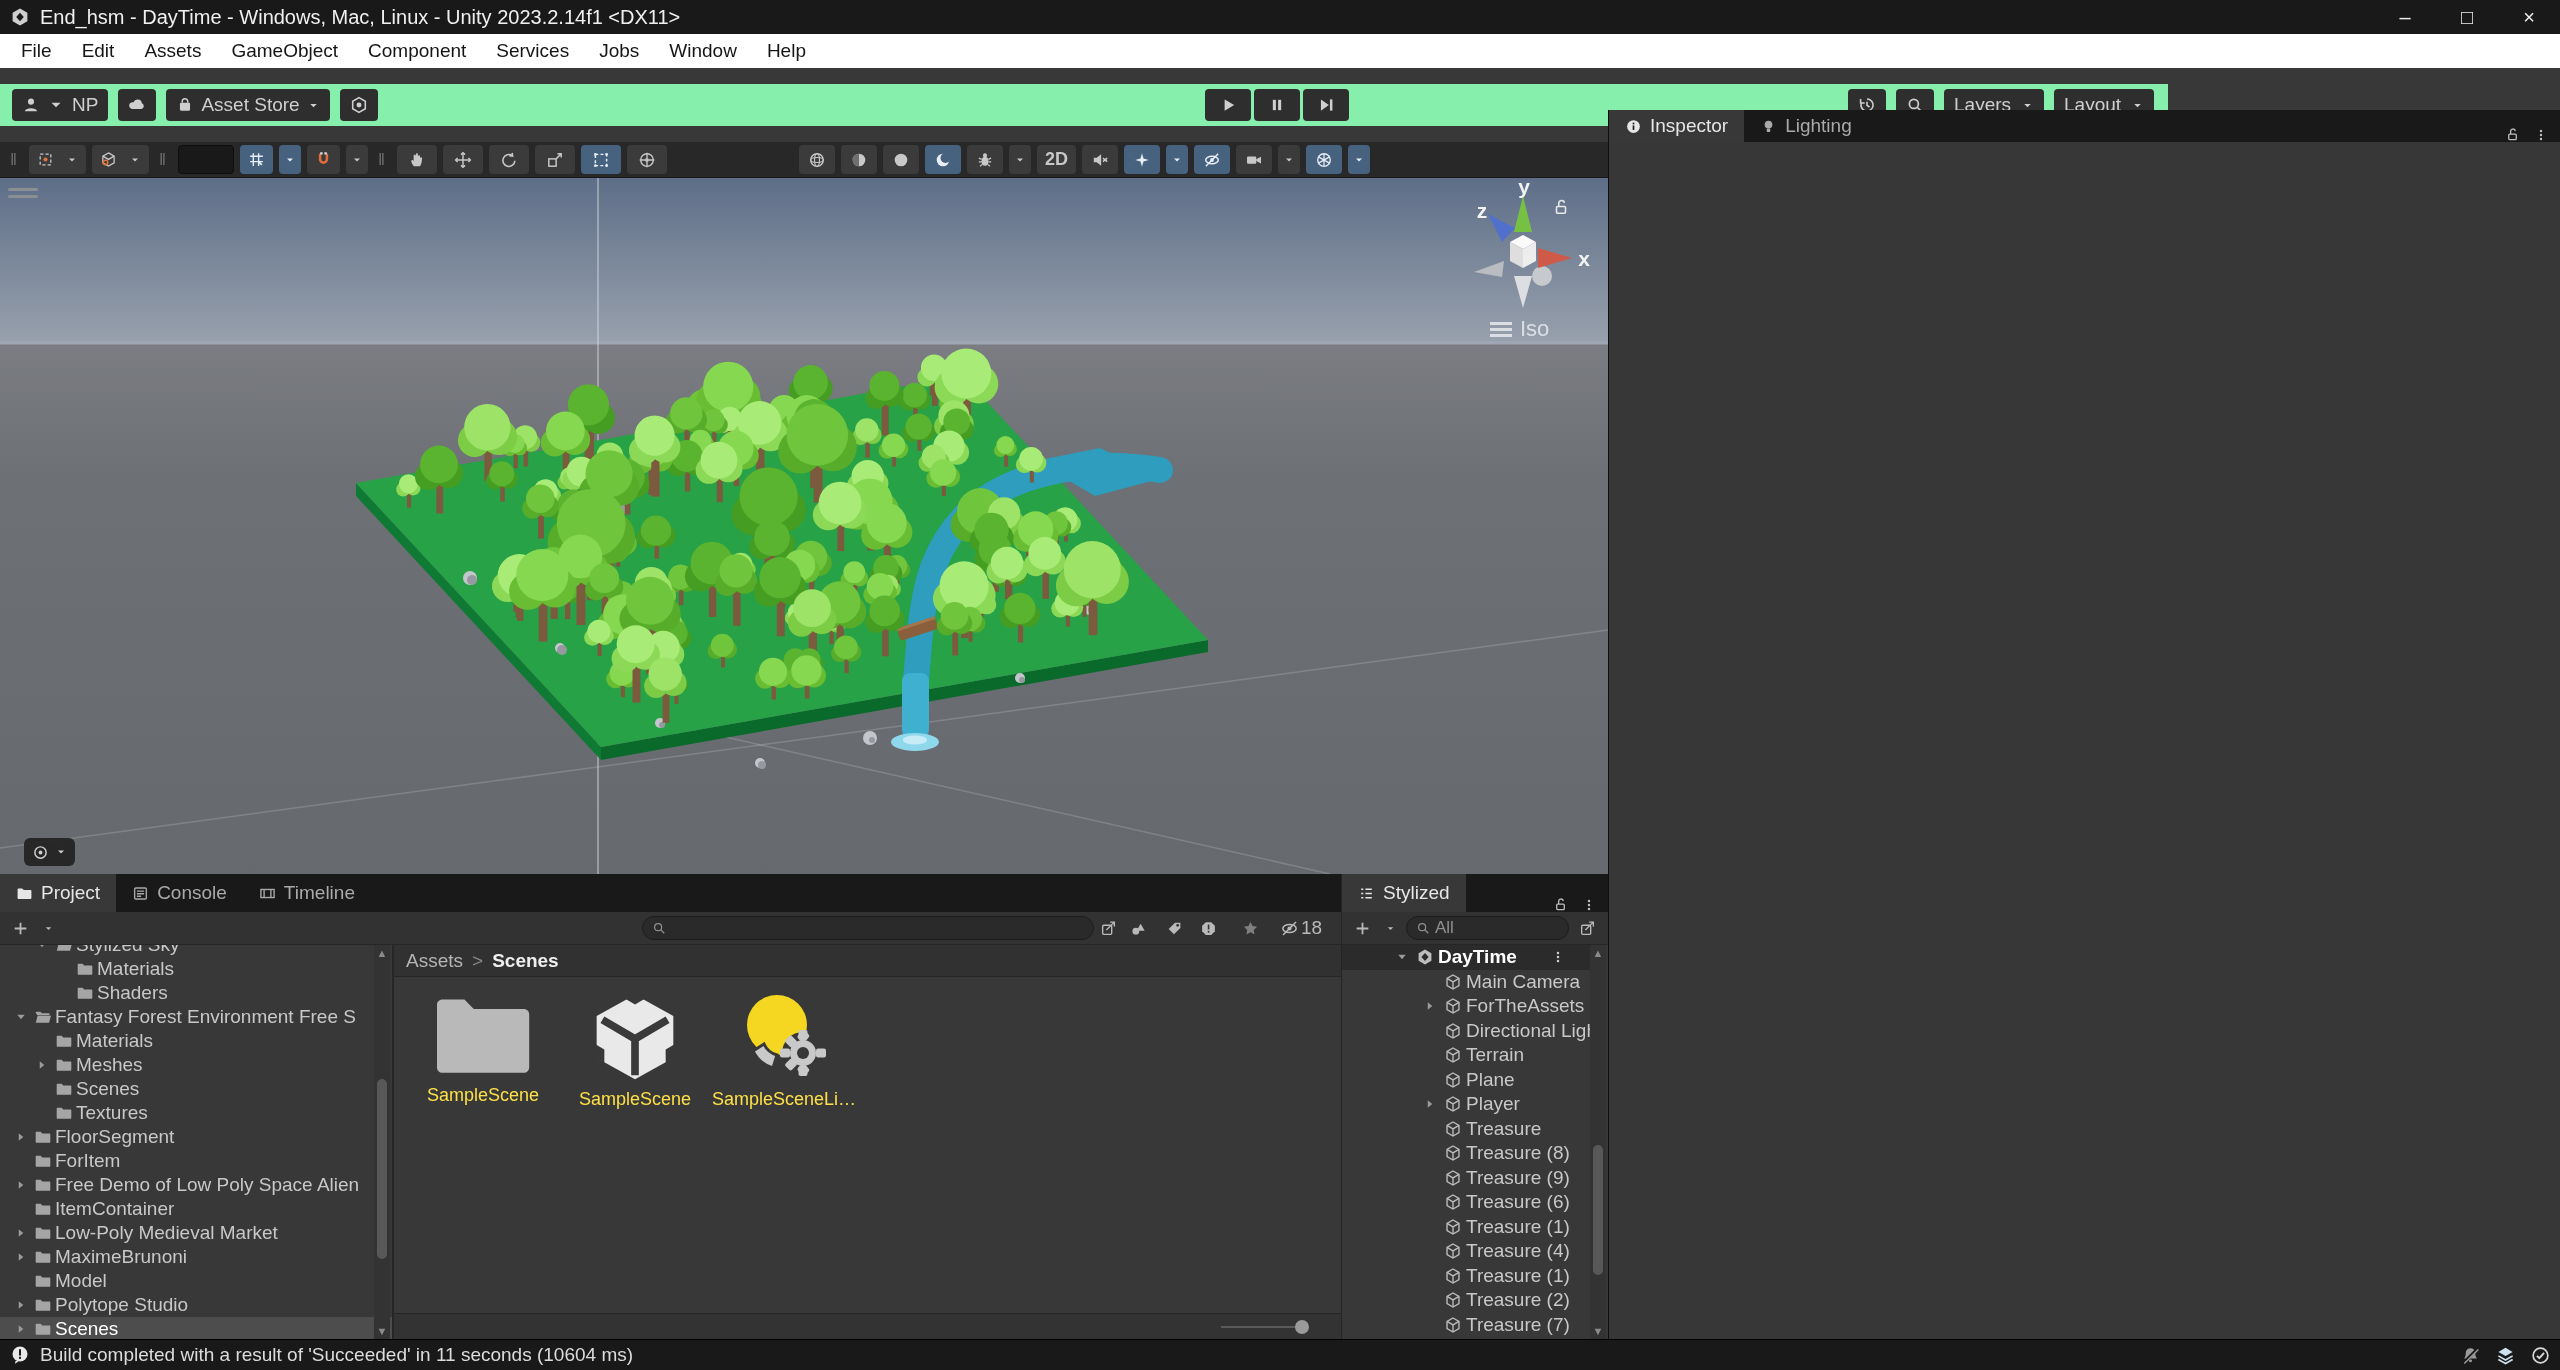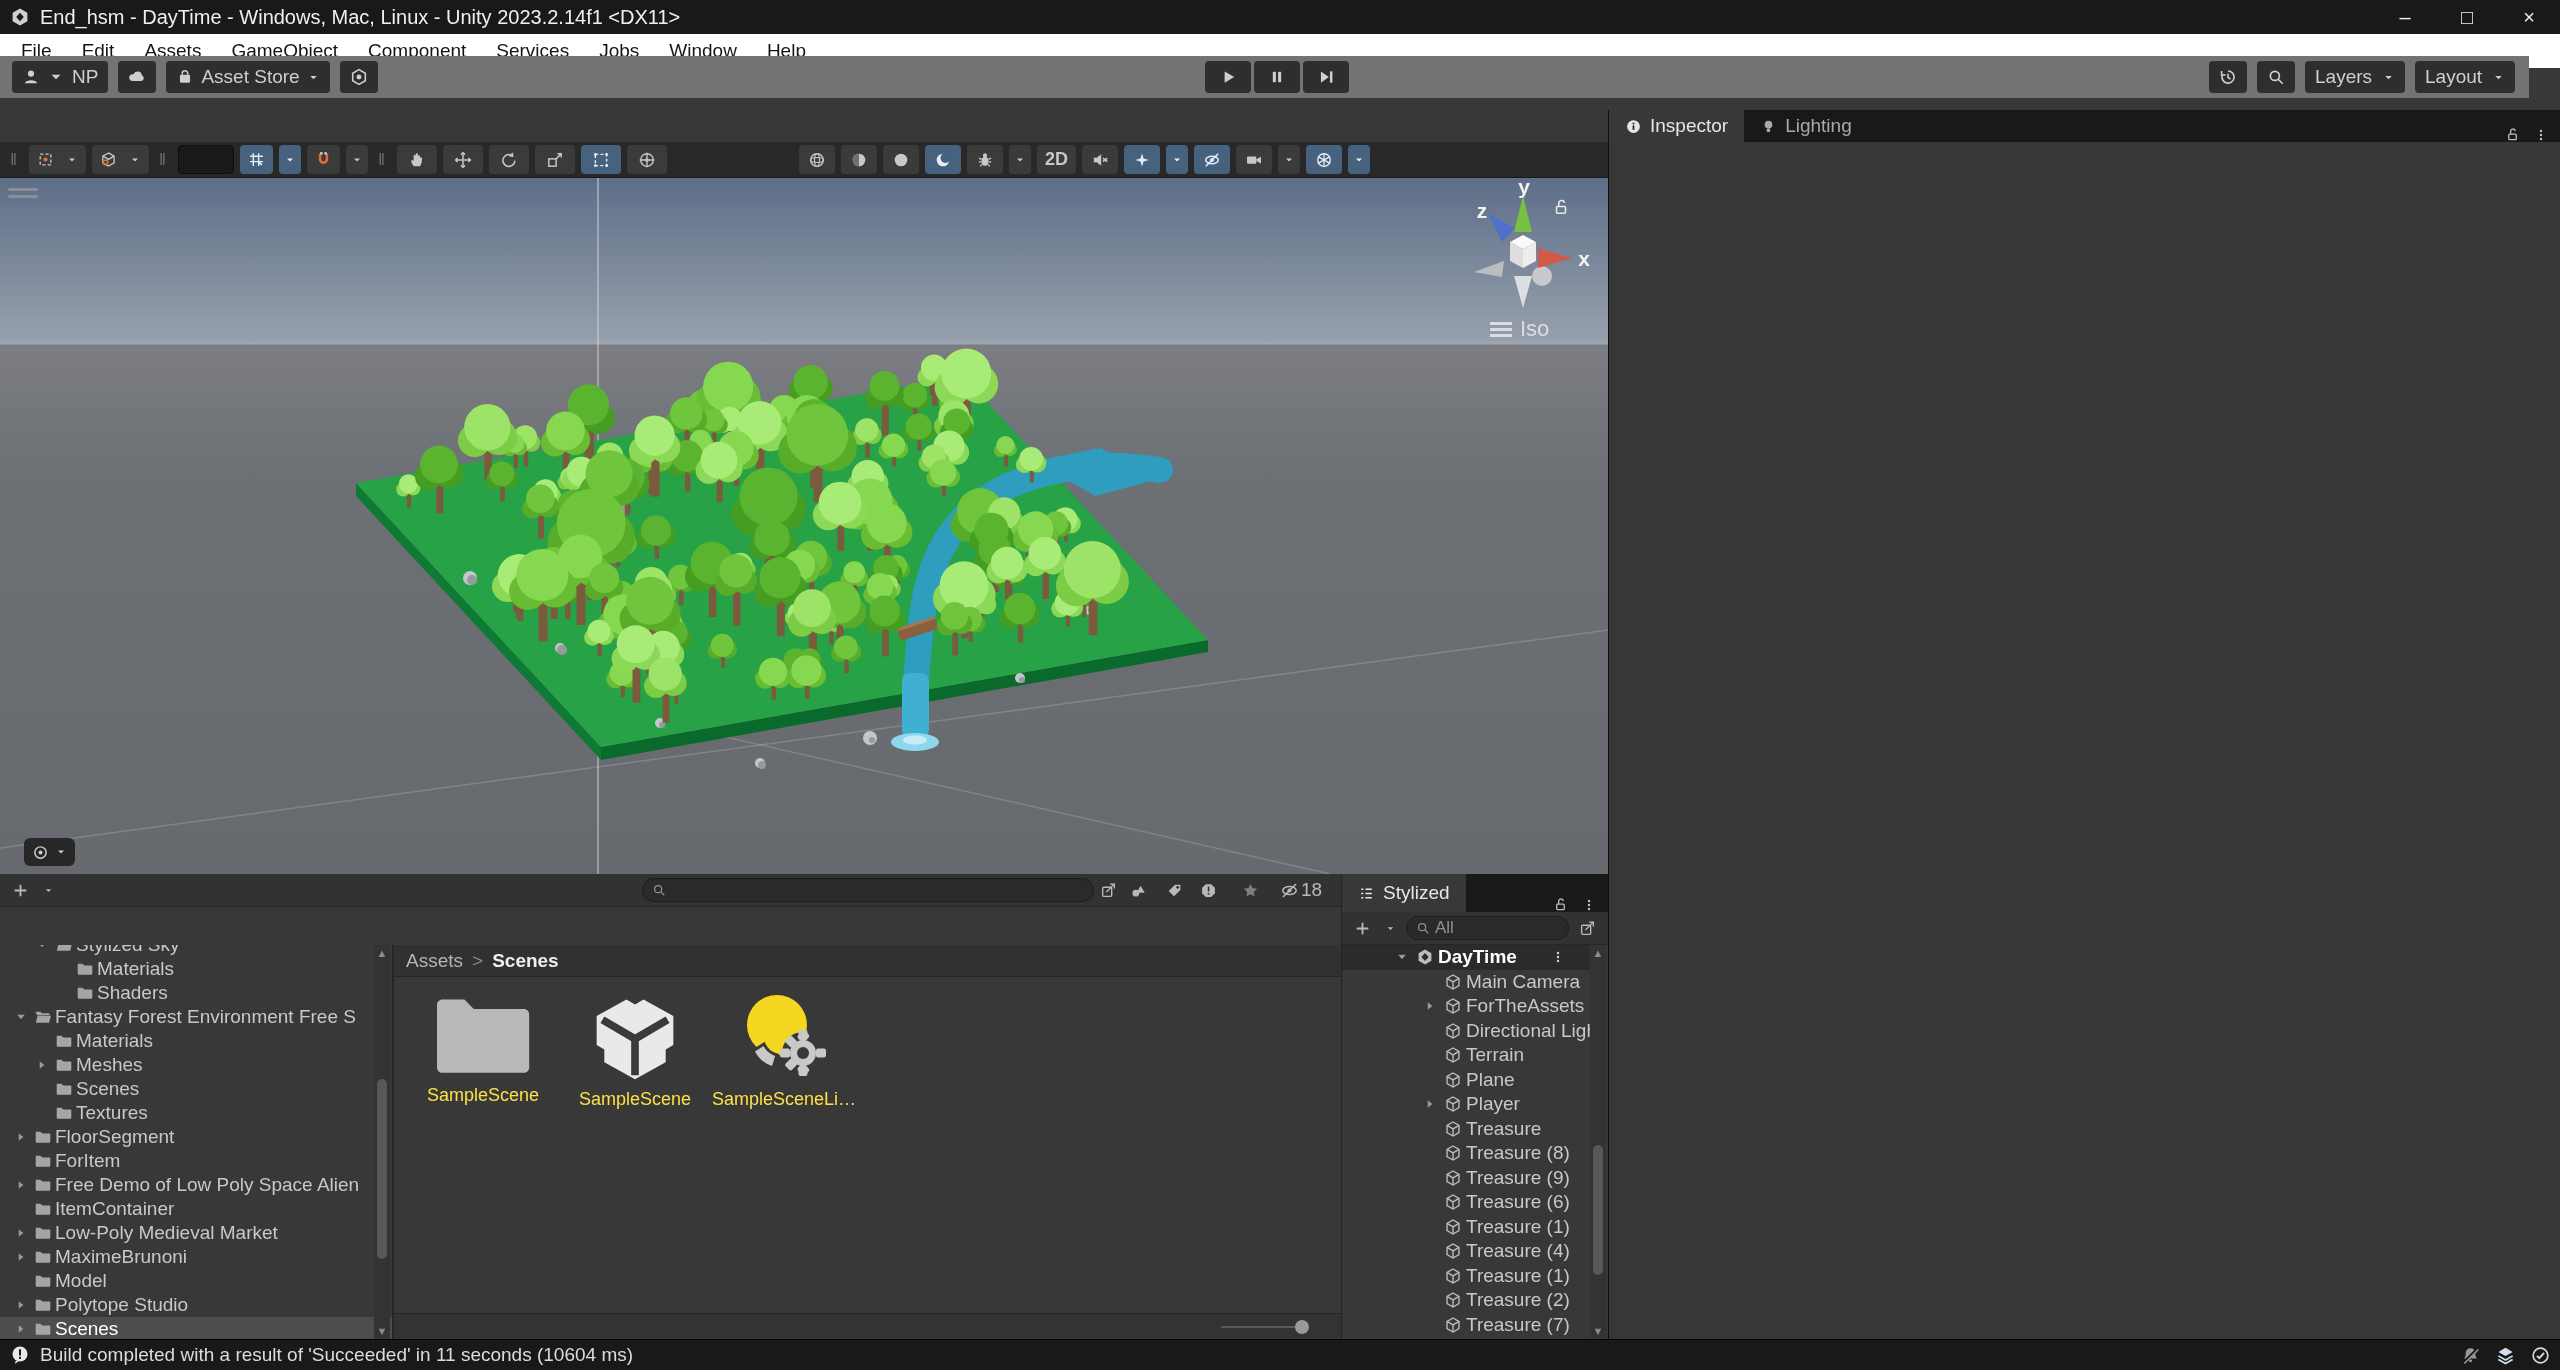--- a/index.html
+++ b/index.html
@@ -9,21 +9,21 @@
   .abs{position:absolute;}
   
   .titlebar{left:0;top:0;width:2560px;height:34px;background:#191919;display:flex;align-items:center;gap:10px;padding-left:10px;color:#f0f0f0;}
   .titlebar .title{font-size:20px;}
   .win-controls{position:absolute;right:0;top:0;height:34px;display:flex;}
   .win-btn{width:62px;height:34px;display:flex;align-items:center;justify-content:center;color:#eee;font-size:20px;}
   
   .menubar{left:0;top:34px;width:2560px;height:34px;background:#ffffff;color:#151515;display:flex;align-items:center;padding-left:6px;}
   .menu-item{padding:0 15px;height:34px;display:flex;align-items:center;font-size:19px;}
   
-  .toolbar{left:0;top:56px;width:2529px;height:42px;background:#737373;display:flex;align-items:center;}
+  .toolbar{left:0;top:84px;width:2168px;height:42px;background:#86efac;display:flex;align-items:center;}
   .tb-group{display:flex;align-items:center;gap:10px;}
   .tb-left{position:absolute;left:12px;}
   .tb-center{position:absolute;left:1205px;display:flex;gap:3px;}
   .tb-right{position:absolute;right:14px;display:flex;gap:10px;}
   .btn{background:#2e2e2e;border-radius:4px;height:32px;display:flex;align-items:center;gap:7px;padding:0 10px;color:#cfcfcf;font-size:19px;}
   .btn svg{flex:0 0 auto;}
   .btn.wide{min-width:100px;justify-content:space-between;}
   
   .tabstrip{background:#191919;display:flex;align-items:flex-end;}
   .left-tabs{left:0;top:110px;width:1608px;height:32px;border-bottom:1px solid #161616;}
@@ -1074,20 +1074,42 @@
           <circle cx="8" cy="8" r="5.3" fill="none" stroke="currentColor" stroke-width="1.4"></circle>
           <circle cx="8" cy="8" r="1.8" fill="currentColor"></circle>
         </svg>
       <svg width="12" height="12" viewBox="0 0 16 16">
           <path d="M4 6l4 4 4-4z" fill="currentColor"></path>
         </svg>
     </div>
   </div>
 
   <div class="abs project-panel">
+    <div class="panel-tabs" id="bottom-tabs">
+        <div class="tab active">
+          <svg width="17" height="17" viewBox="0 0 16 16">
+            <path d="M1.5 4.2c0-.5.4-.9.9-.9h3.4L7.3 4.8h6.3c.5 0 .9.4.9.9v6.6c0 .5-.4.9-.9.9H2.4c-.5 0-.9-.4-.9-.9z" fill="currentColor"></path>
+          </svg>
+          <span>Project</span>
+        </div>
+        <div class="tab">
+          <svg width="17" height="17" viewBox="0 0 16 16">
+            <rect x="2.5" y="2.8" width="11" height="10.4" rx="1" fill="none" stroke="currentColor" stroke-width="1.3"></rect>
+            <path d="M4.6 5.8h6.8M4.6 8.2h6.8M4.6 10.6h4" stroke="currentColor" stroke-width="1.3"></path>
+          </svg>
+          <span>Console</span>
+        </div>
+        <div class="tab">
+          <svg width="17" height="17" viewBox="0 0 16 16">
+            <rect x="1.8" y="4.2" width="12.4" height="7.6" fill="none" stroke="currentColor" stroke-width="1.3"></rect>
+            <path d="M4.8 4.2v7.6M11.2 4.2v7.6" stroke="currentColor" stroke-width="1.3"></path>
+          </svg>
+          <span>Timeline</span>
+        </div>
+      </div>
     <div class="panel-toolbar">
       <span class="icon-btn">
           <svg width="17" height="17" viewBox="0 0 16 16">
             <path d="M8 2.5v11M2.5 8h11" stroke="currentColor" stroke-width="1.7"></path>
           </svg>
         </span>
       <span class="icon-btn">
           <svg width="11" height="11" viewBox="0 0 16 16">
             <path d="M4 6l4 4 4-4z" fill="currentColor"></path>
           </svg>

